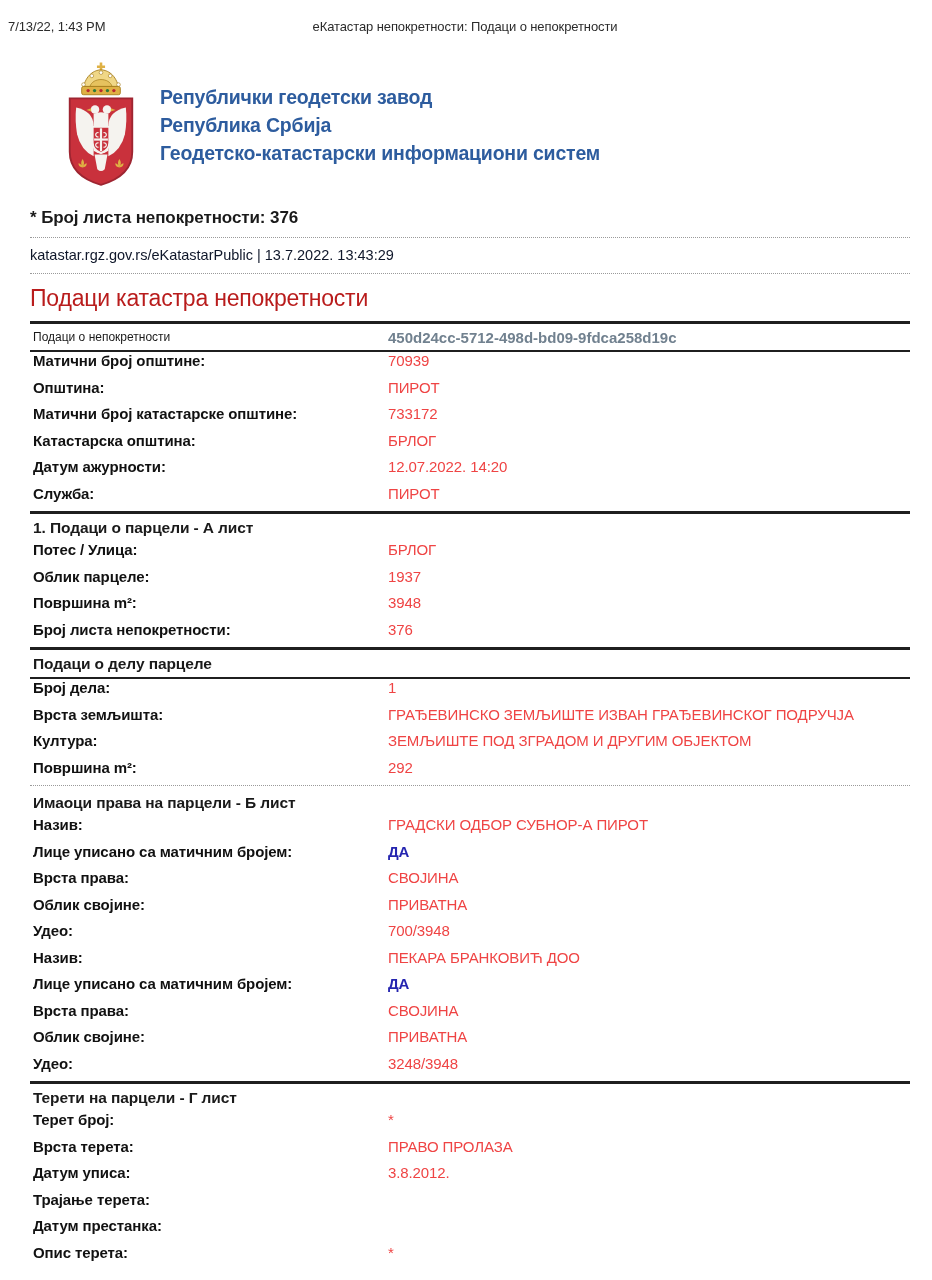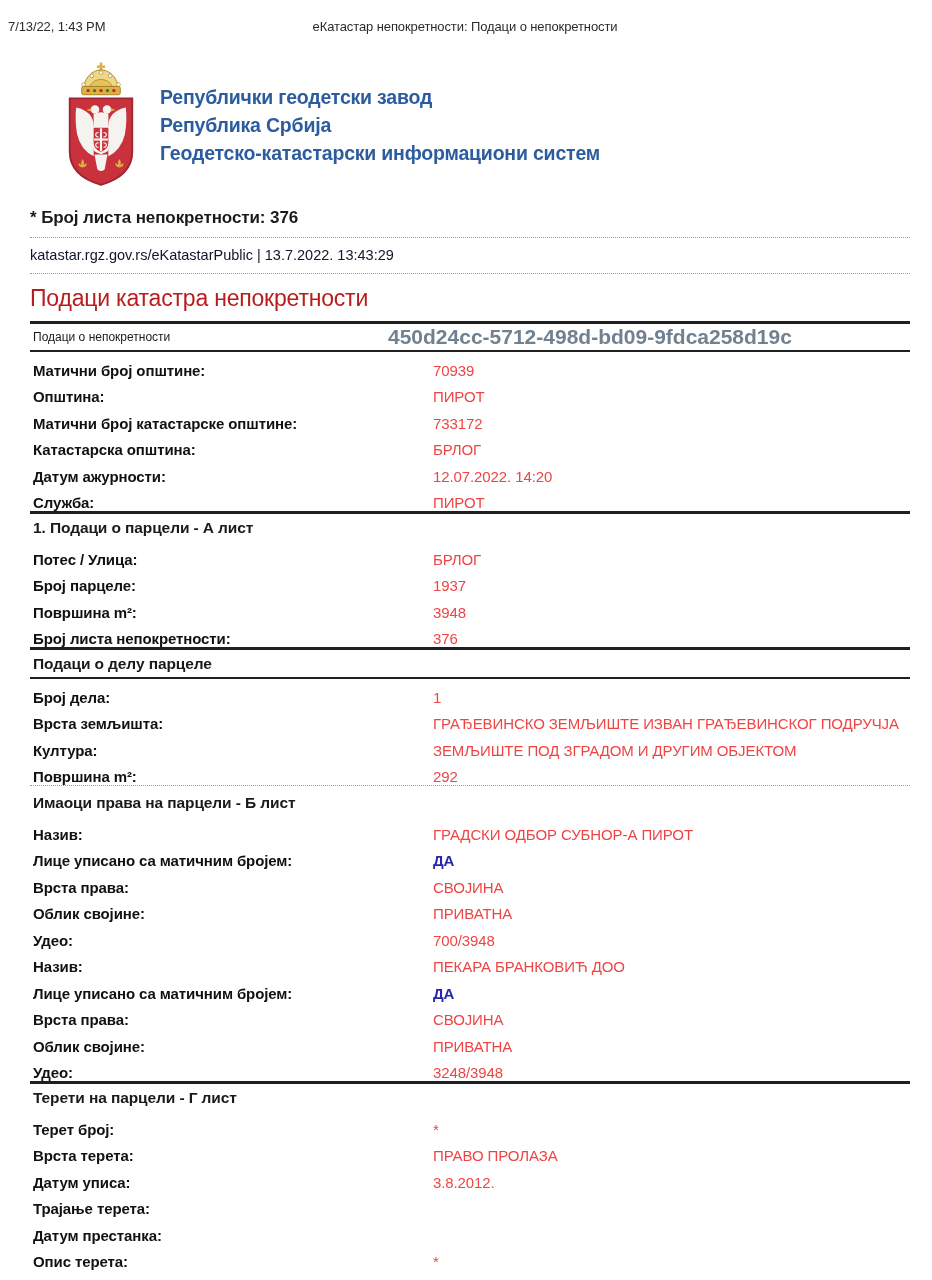--- a/index.html
+++ b/index.html
@@ -73,39 +73,38 @@
   .section.dotted-top { border-top: 1px dotted #9a9a9a; padding-top: 3px; }
 
   .section-header-row {
     display: flex;
     align-items: center;
     min-height: 28px;
     border-bottom: 2px solid #1f1f1f;
     padding-left: 3px;
   }
   .section-header-row .st { width: 355px; flex-shrink: 0; font-weight: 400; font-size: 12px; }
-  .section-header-row .sv { flex: 1; font-weight: 700; font-size: 21px; color: #71818f; letter-spacing: 0; }
+  .section-header-row .sv { flex: 1; font-weight: 700; font-size: 15px; color: #71818f; letter-spacing: 0; }
 
   .section-title {
     font-weight: 700;
     font-size: 15.5px;
     line-height: 27px;
     padding-left: 3px;
     letter-spacing: -0.1px;
   }
   .section-title.underlined { border-bottom: 2px solid #1f1f1f; }
 
   .row {
     display: flex;
-    align-items: flex-end;
+    align-items: flex-start;
     min-height: 26.5px;
     font-size: 15px;
     padding-left: 3px;
     letter-spacing: -0.1px;
-    gap: 45px;
   }
   .row .label { width: 355px; flex-shrink: 0; font-weight: 700; color: #111111; }
   .row .value { flex: 1; color: #ef4444; }
   .row .value.value-yes { color: #2525b0; font-weight: 700; }
 </style>
 </head>
 <body>
 
 <div>
 
@@ -201,21 +200,21 @@
       </div>
     </div>
 
     <div class="section">
       <div class="section-title">1. Подаци о парцели - А лист</div>
       <div class="row">
         <span class="label">Потес / Улица:</span>
         <span class="value">БРЛОГ</span>
       </div>
       <div class="row">
-        <span class="label">Број парцеле:</span>
+        <span class="label">Облик парцеле:</span>
         <span class="value">1937</span>
       </div>
       <div class="row">
         <span class="label">Површина m²:</span>
         <span class="value">3948</span>
       </div>
       <div class="row">
         <span class="label">Број листа непокретности:</span>
         <span class="value">376</span>
       </div>

